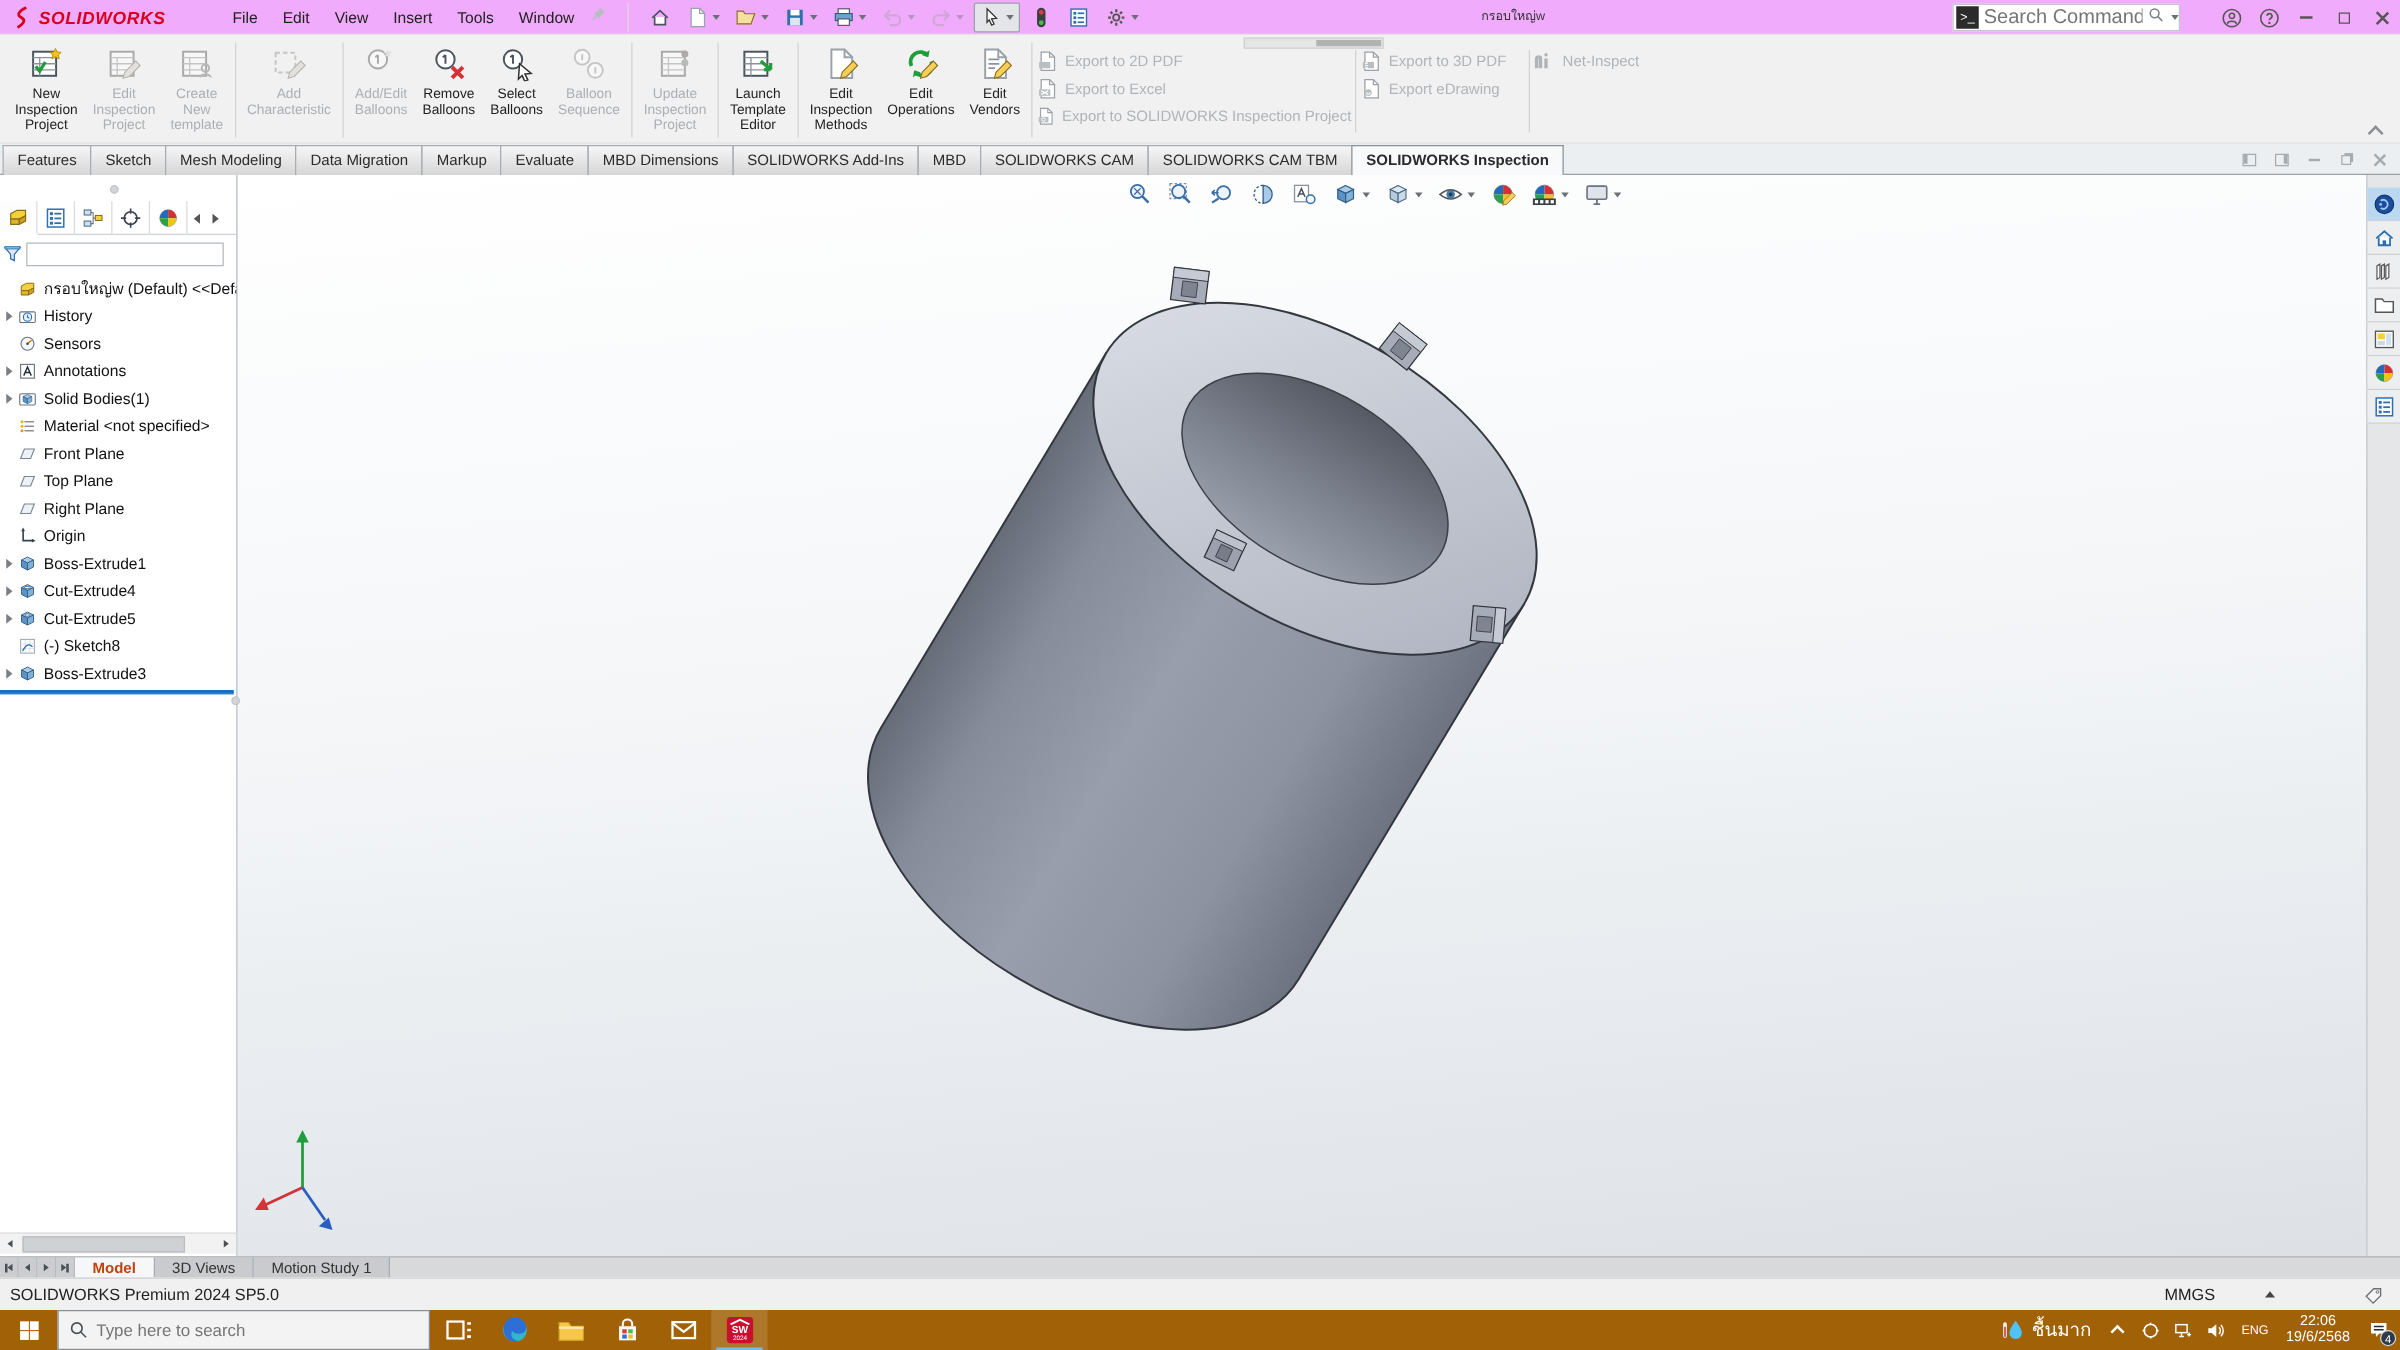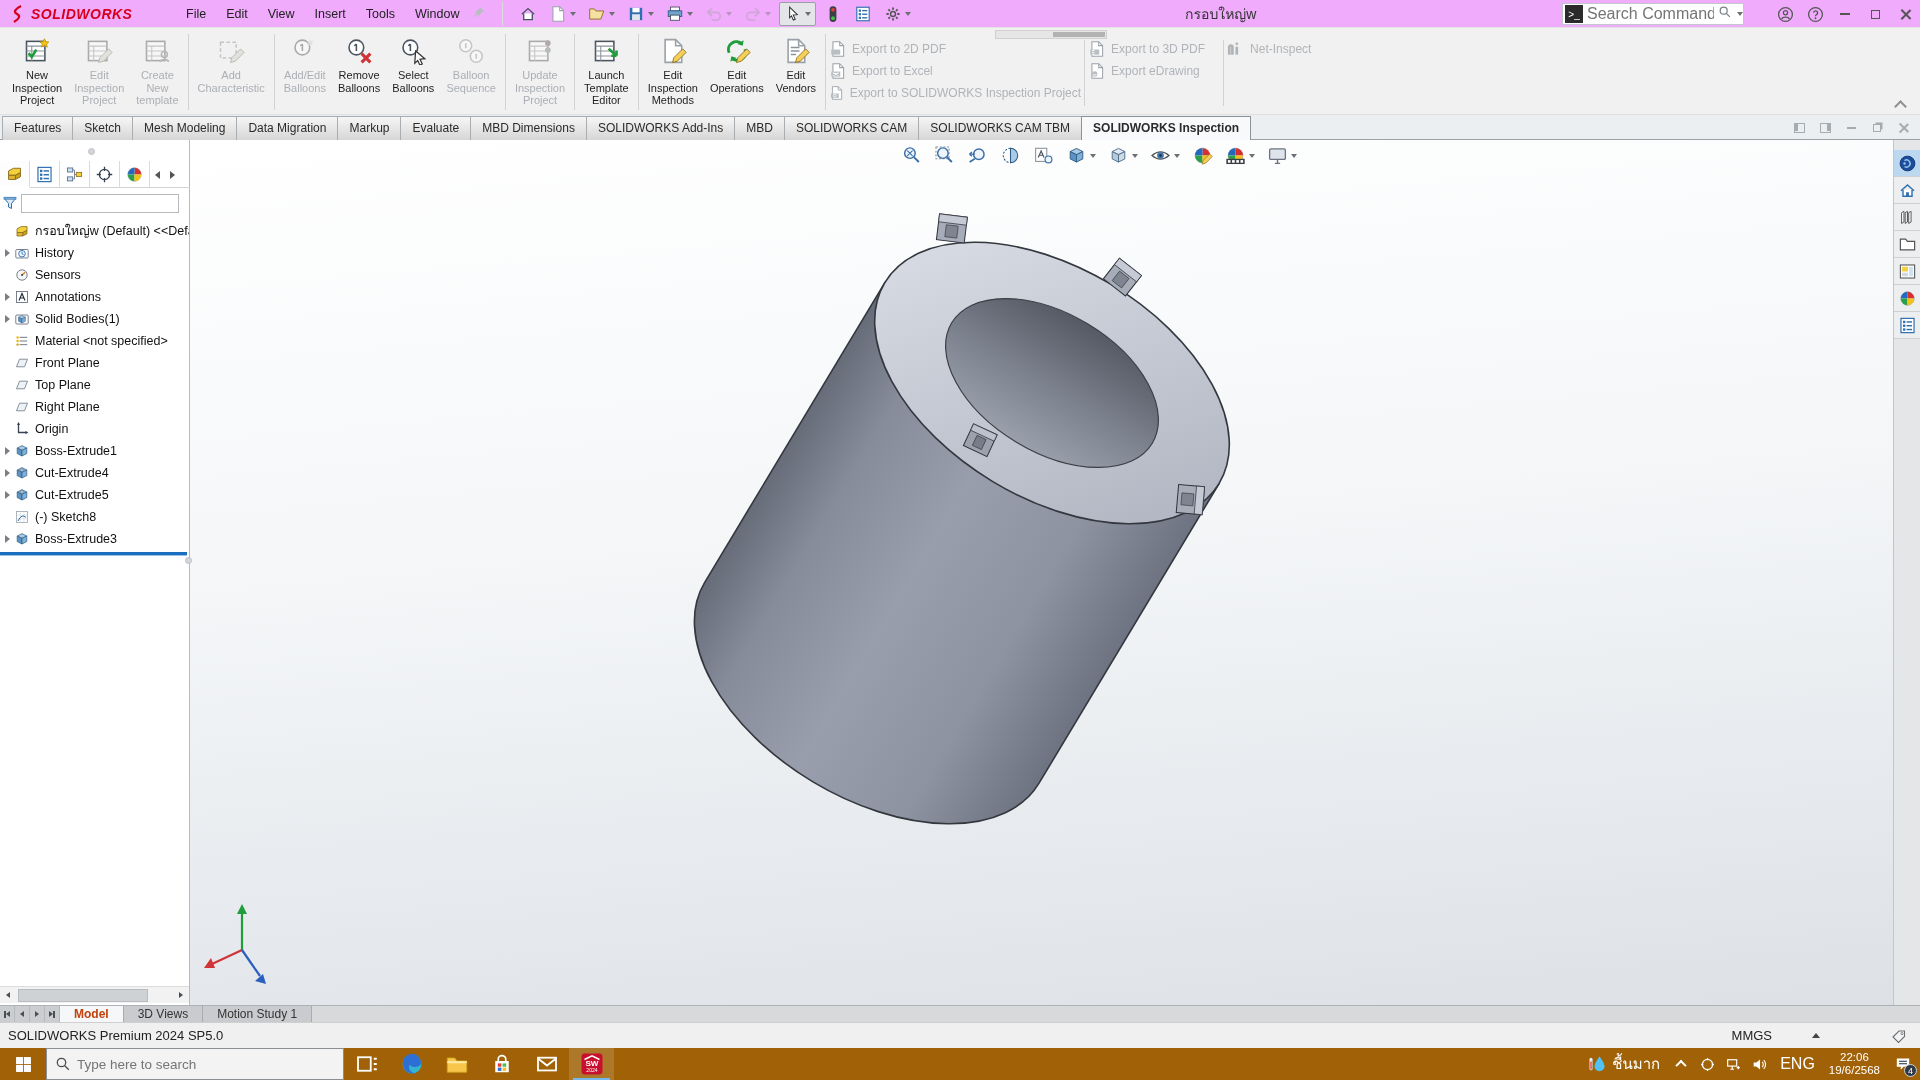--- a/index.html
+++ b/index.html
@@ -14,21 +14,21 @@
   #titlebar{position:absolute;left:0;top:0;width:1920px;height:28px;background:#f0abfc;border-bottom:1px solid #e3e3e3;display:flex;align-items:center;}
   #logo{display:flex;align-items:center;margin-left:8px;width:150px;}
   #logo .lg-txt{font-size:14px;font-weight:bold;color:#d6001c;letter-spacing:.5px;font-style:italic;margin-left:3px;}
   #menus{display:flex;margin-left:18px;}
   #menus .menu{font-size:12.5px;padding:5px 10px;color:#222;cursor:default;}
   #pin{margin-left:2px;}
   #qat{display:flex;align-items:center;margin-left:16px;border-left:1px solid #dcdcdc;padding-left:10px;}
   .qbtn{display:inline-flex;align-items:center;padding:2px 4px;margin:0 2px;border-radius:2px;}
   .qbtn.boxed{border:1px solid #9aa0a6;background:#e3e5e8;}
   .qbtn.dis{opacity:.4;filter:grayscale(1);}
-  #doc-title{position:absolute;left:1185px;top:0;height:28px;line-height:28px;font-size:14px;color:#333;}
+  #doc-title{position:absolute;left:1185px;top:0;height:28px;line-height:28px;font-size:10px;color:#333;}
   #search-box{position:absolute;left:1562px;top:3px;width:182px;height:22px;border:1px solid #c3c7cb;background:#fff;display:flex;align-items:center;}
   #search-box .sc-ico{width:18px;height:18px;background:#2b2b2b;color:#fff;font-size:10px;display:flex;align-items:center;justify-content:center;margin-left:2px;}
   #search-box input{flex:1;border:0;outline:none;font-size:16px;padding:0 4px;color:#555;background:transparent;min-width:0;font-family:inherit;}
   #search-box .mag{margin-right:2px;}
   #tb-right{position:absolute;right:0;top:0;height:28px;display:flex;align-items:center;}
   #tb-right .wbtn{width:30px;height:28px;display:flex;align-items:center;justify-content:center;}
   .wline{width:10px;height:2px;background:#555;}
   .wrest{width:9px;height:9px;border:1.5px solid #555;position:relative;}
   .wx{position:relative;width:11px;height:11px;}
   .wx:before,.wx:after{content:"";position:absolute;left:5px;top:-1px;width:1.6px;height:13px;background:#555;}
@@ -122,21 +122,21 @@
   #start{width:46px;height:32px;display:flex;align-items:center;justify-content:center;}
   #tb-search{width:298px;height:32px;background:#f3f3f3;display:flex;align-items:center;border:1px solid #8a8f94;}
   #tb-search input{border:0;outline:none;background:transparent;font-size:13.5px;color:#5f6368;flex:1;padding-left:6px;font-family:inherit;}
   .tapp{width:45px;height:32px;display:flex;align-items:center;justify-content:center;position:relative;}
   .tapp.active{background:rgba(255,255,255,.14);}
   .tapp.active:after{content:"";position:absolute;left:4px;right:4px;bottom:0;height:2px;background:#76b9ed;}
   #tray{position:absolute;right:0;top:0;height:32px;display:flex;align-items:center;}
   #weather{display:flex;align-items:center;height:32px;padding:0 8px;}
   #weather .wtxt{font-size:15px;margin-left:5px;}
   .tico{width:26px;height:32px;display:flex;align-items:center;justify-content:center;}
-  #lang{font-size:16px;padding:0 8px;}
+  #lang{font-size:10px;padding:0 8px;}
   #clock{font-size:11.5px;text-align:center;line-height:13px;padding:0 6px;}
   #notif{width:34px;height:32px;display:flex;align-items:center;justify-content:center;position:relative;}
   #notif .badge{position:absolute;right:3px;bottom:3px;min-width:13px;height:13px;border-radius:7px;background:#2f3a46;border:1px solid #cfd3d7;color:#fff;font-size:9px;display:flex;align-items:center;justify-content:center;}
   .chev-up{width:8px;height:8px;border-left:2px solid #fff;border-top:2px solid #fff;transform:rotate(45deg) translate(1px,1px);}
 </style>
 </head>
 <body>
 
 <div class="stage">
 

